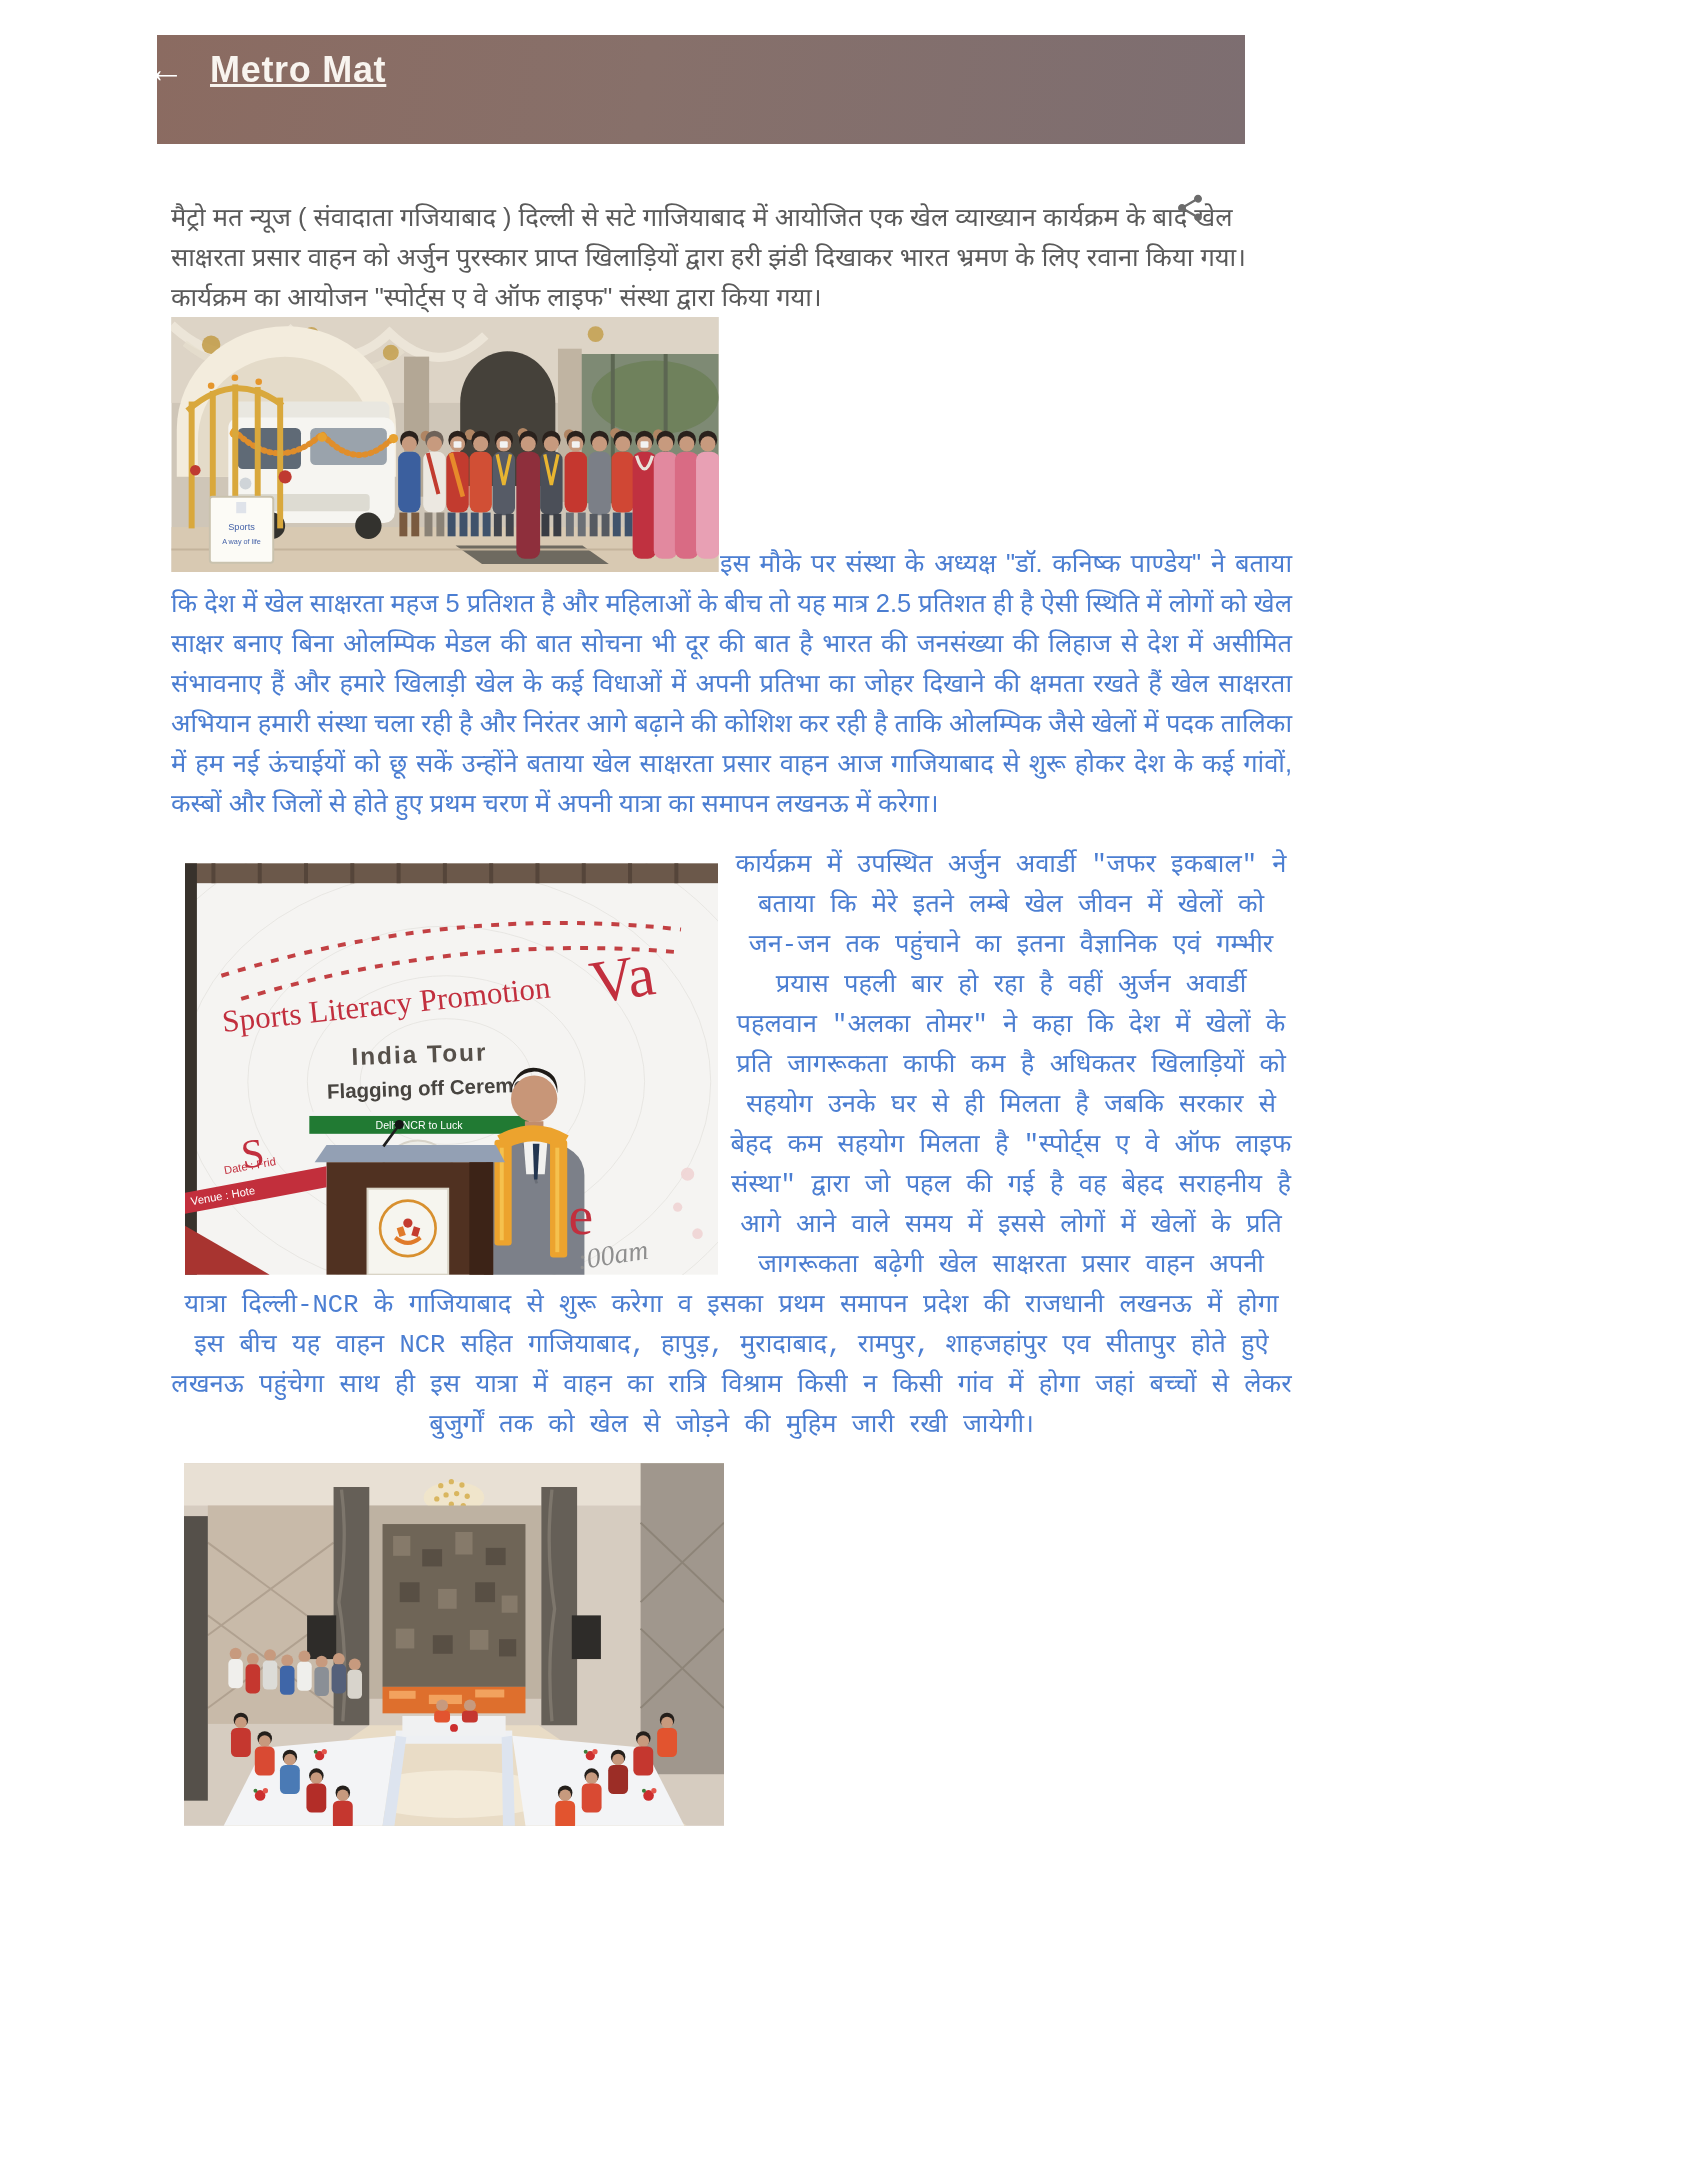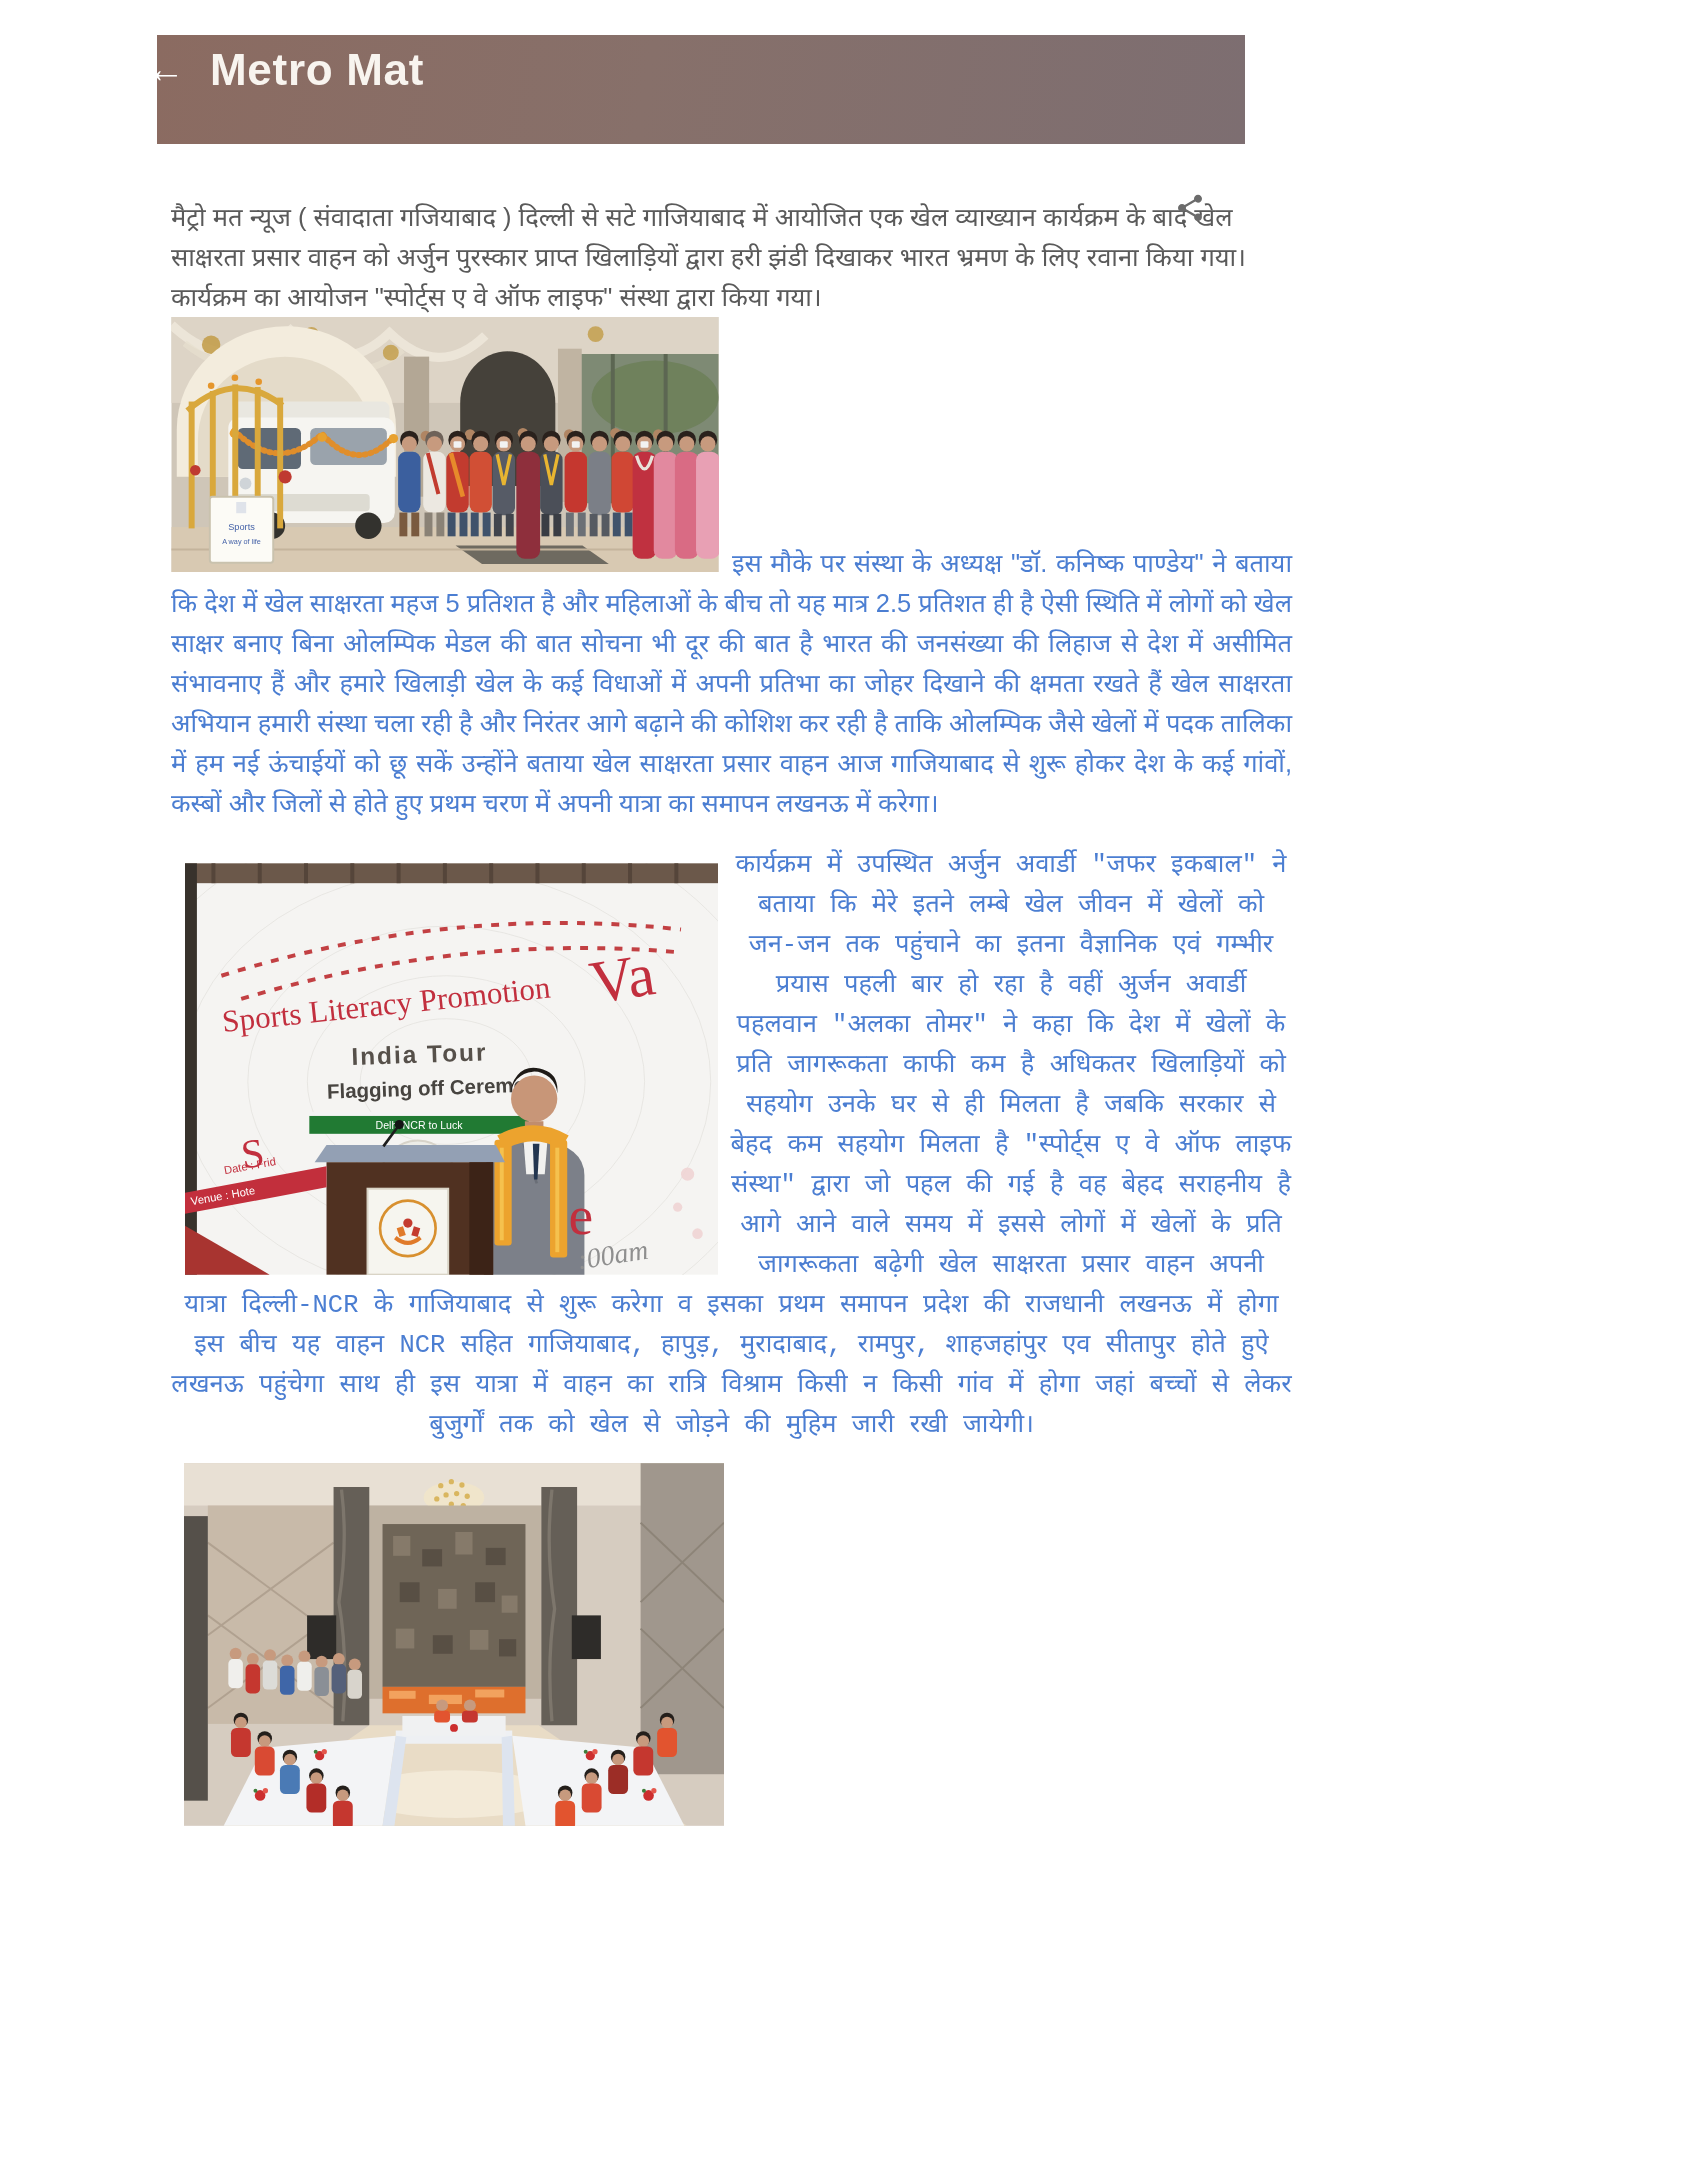--- a/index.html
+++ b/index.html
@@ -12,38 +12,39 @@
     position:absolute;left:157px;top:35px;width:1088px;height:109px;
     background:linear-gradient(100deg,#8b6b61 0%,#87706a 45%,#7d6e71 100%);
     display:flex;align-items:flex-start;padding-top:14.6px;overflow:hidden;
     box-sizing:border-box;
   }
   .back{
     color:#ffffff;font-size:38px;line-height:38px;margin-left:-10.6px;width:49px;
     flex:0 0 auto;cursor:pointer;
   }
   .apptitle{
-    margin:0 0 0 14.6px;color:#f8f4ef;font-size:44px;line-height:40px;font-weight:bold;
+    margin:0 0 0 14.6px;color:#f8f4ef;font-size:36px;line-height:40px;font-weight:bold;
     letter-spacing:0.7px;
+    text-decoration:underline;
   }
   
   .content{position:absolute;left:171px;top:197px;width:1121px;}
   .title-row{position:relative;}
   .post-title{
     margin:0;max-width:986px;font-size:38px;line-height:61px;font-weight:bold;
     color:#2b2b2b;
   }
   .share-btn{position:absolute;top:-5.3px;right:86px;width:32px;height:32px;cursor:pointer;}
   .date{margin-top:6.6px;font-size:26.5px;line-height:37px;color:#9b9b9b;}
   p.body{margin:0;font-size:25.5px;line-height:40px;}
   .p1{margin-top:32px;color:#5a5a5a;}
   .p2{margin-top:10.6px;color:#4b7ed2;text-align:justify;}
   .inline-photo{
     display:inline-block;width:548px;height:255px;vertical-align:baseline;
-    margin-right:13px;cursor:pointer;
+    margin-right:1px;cursor:pointer;
   }
   .inline-photo svg{display:block;}
   .block3{margin-top:22.5px;}
   .float-photo{
     float:left;width:533px;height:412px;margin:17px 12px 9.3px 14px;cursor:pointer;
   }
   .p3{color:#4b7ed2;text-align:center;font-family:Liberation Mono, monospace;}
   .clear{clear:both;}
   .photo3{
     display:block;width:540px;height:363px;margin:17px 0 0 13.2px;cursor:pointer;

